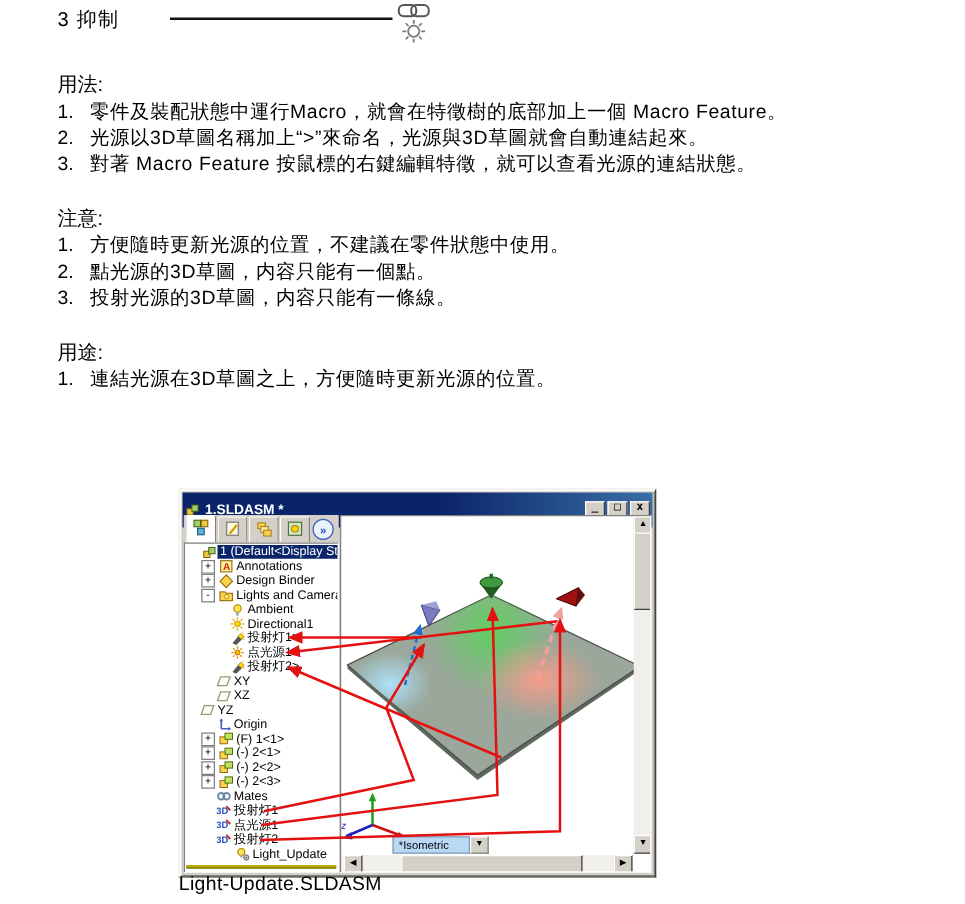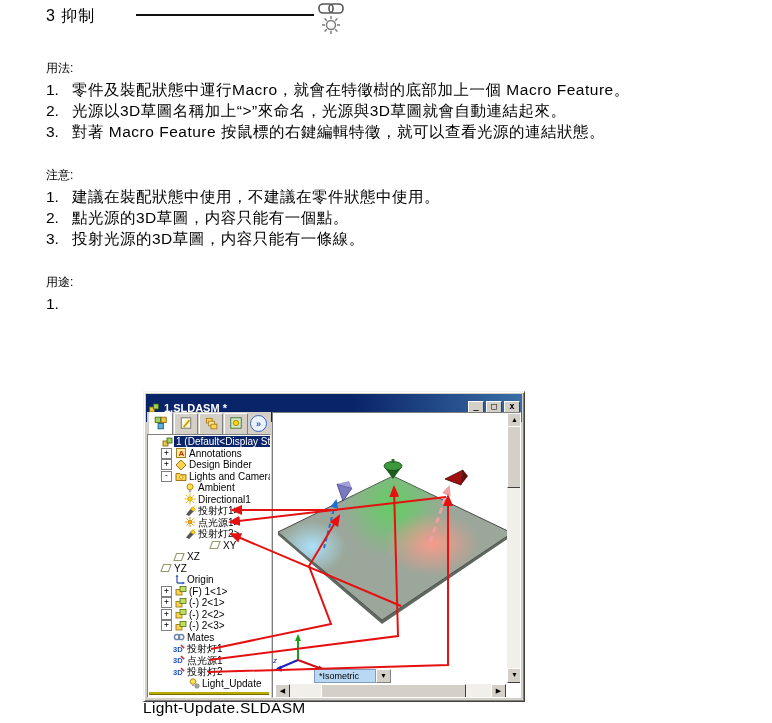--- a/index.html
+++ b/index.html
@@ -7,21 +7,21 @@
         font-family:"Liberation Sans",sans-serif;color:#000;}
 
   
   .doc-header{position:absolute;top:6px;left:46px;font-size:16px;letter-spacing:1px;}
   .header-rule{position:absolute;top:14px;left:136px;width:178px;height:2px;background:#111;}
   .header-icon{position:absolute;top:1px;left:316px;}
 
   
   .sections{position:absolute;top:58px;left:46px;width:700px;}
   .section{margin-bottom:23px;}
-  .sec-title{font-size:12px;line-height:21px;}
+  .sec-title{font-size:16px;line-height:21px;}
   .sec-line{font-size:15.5px;line-height:21px;display:flex;}
   .sec-line .num{width:26px;flex:none;}
   .sec-line .txt{letter-spacing:0.5px;}
 
   
   .sw-window{position:absolute;left:143px;top:391px;width:380px;height:309px;
              background:#d4d0c8;border:1px solid #404040;border-top-color:#f4f2ee;border-left-color:#f4f2ee;
              box-shadow:inset 1px 1px 0 #fff, inset -1px -1px 0 #808080;font-size:10px;}
   .titlebar{position:absolute;left:2px;top:2px;right:2px;height:28px;
             background:linear-gradient(to right,#0a246a 0%,#0a246a 55%,#3a6ea5 100%);
@@ -117,35 +117,36 @@
         </div>
         <div class="sec-line">
           <span class="num">3.</span>
           <span class="txt">對著 Macro Feature 按鼠標的右鍵編輯特徵，就可以查看光源的連結狀態。</span>
         </div>
       </div>
       <div class="section">
         <div class="sec-title">注意:</div>
         <div class="sec-line">
           <span class="num">1.</span>
-          <span class="txt">建議在裝配狀態中使用，不建議在零件狀態中使用。</span>
+          <span class="txt">方便隨時更新光源的位置，不建議在零件狀態中使用。</span>
         </div>
         <div class="sec-line">
           <span class="num">2.</span>
           <span class="txt">點光源的3D草圖，内容只能有一個點。</span>
         </div>
         <div class="sec-line">
           <span class="num">3.</span>
           <span class="txt">投射光源的3D草圖，内容只能有一條線。</span>
         </div>
       </div>
       <div class="section">
         <div class="sec-title">用途:</div>
         <div class="sec-line">
           <span class="num">1.</span>
+          <span class="txt">連結光源在3D草圖之上，方便隨時更新光源的位置。</span>
         </div>
       </div>
     </div>
 
   <div class="sw-window">
 
     <div class="titlebar">
       <span class="app-icon">
         <svg width="13" height="12" viewBox="0 0 12 12">
           <rect x="1" y="5" width="5" height="5" fill="#e8c840" stroke="#806000" stroke-width="0.8"></rect>
@@ -283,21 +284,21 @@
               <svg width="12" height="12" viewBox="0 0 12 12">
                 <path d="M2 9.5 L6.5 4 L9.5 6.5 L5 11 Z" fill="#555"></path>
                 <path d="M6.5 4 L9.5 6.5 L11.3 4.2 L8.6 1.8 Z" fill="#ffd800" stroke="#a07818" stroke-width="0.6"></path>
                 <g stroke="#e0b000" stroke-width="0.9">
                   <path d="M10 0.8 l0.8 1 M11.6 6.8 l-0.8 -1"></path>
                 </g>
               </svg>
             </span>
             <span class="t-label">投射灯2&gt;</span>
           </div>
-          <div class="tree-row" style="padding-left: 13px; margin-left: 36px;">
+          <div class="tree-row" style="padding-left: 13px;">
             <span class="spacer"></span>
             <span class="t-icon">
               <svg width="12" height="12" viewBox="0 0 12 12">
                 <path d="M3.5 2.5 L11 2.5 L8.5 9.5 L1 9.5 Z" fill="none" stroke="#9a9a70" stroke-width="1.1"></path>
               </svg>
             </span>
             <span class="t-label">XY</span>
           </div>
           <div class="tree-row" style="padding-left: 13px;">
             <span class="spacer"></span>

